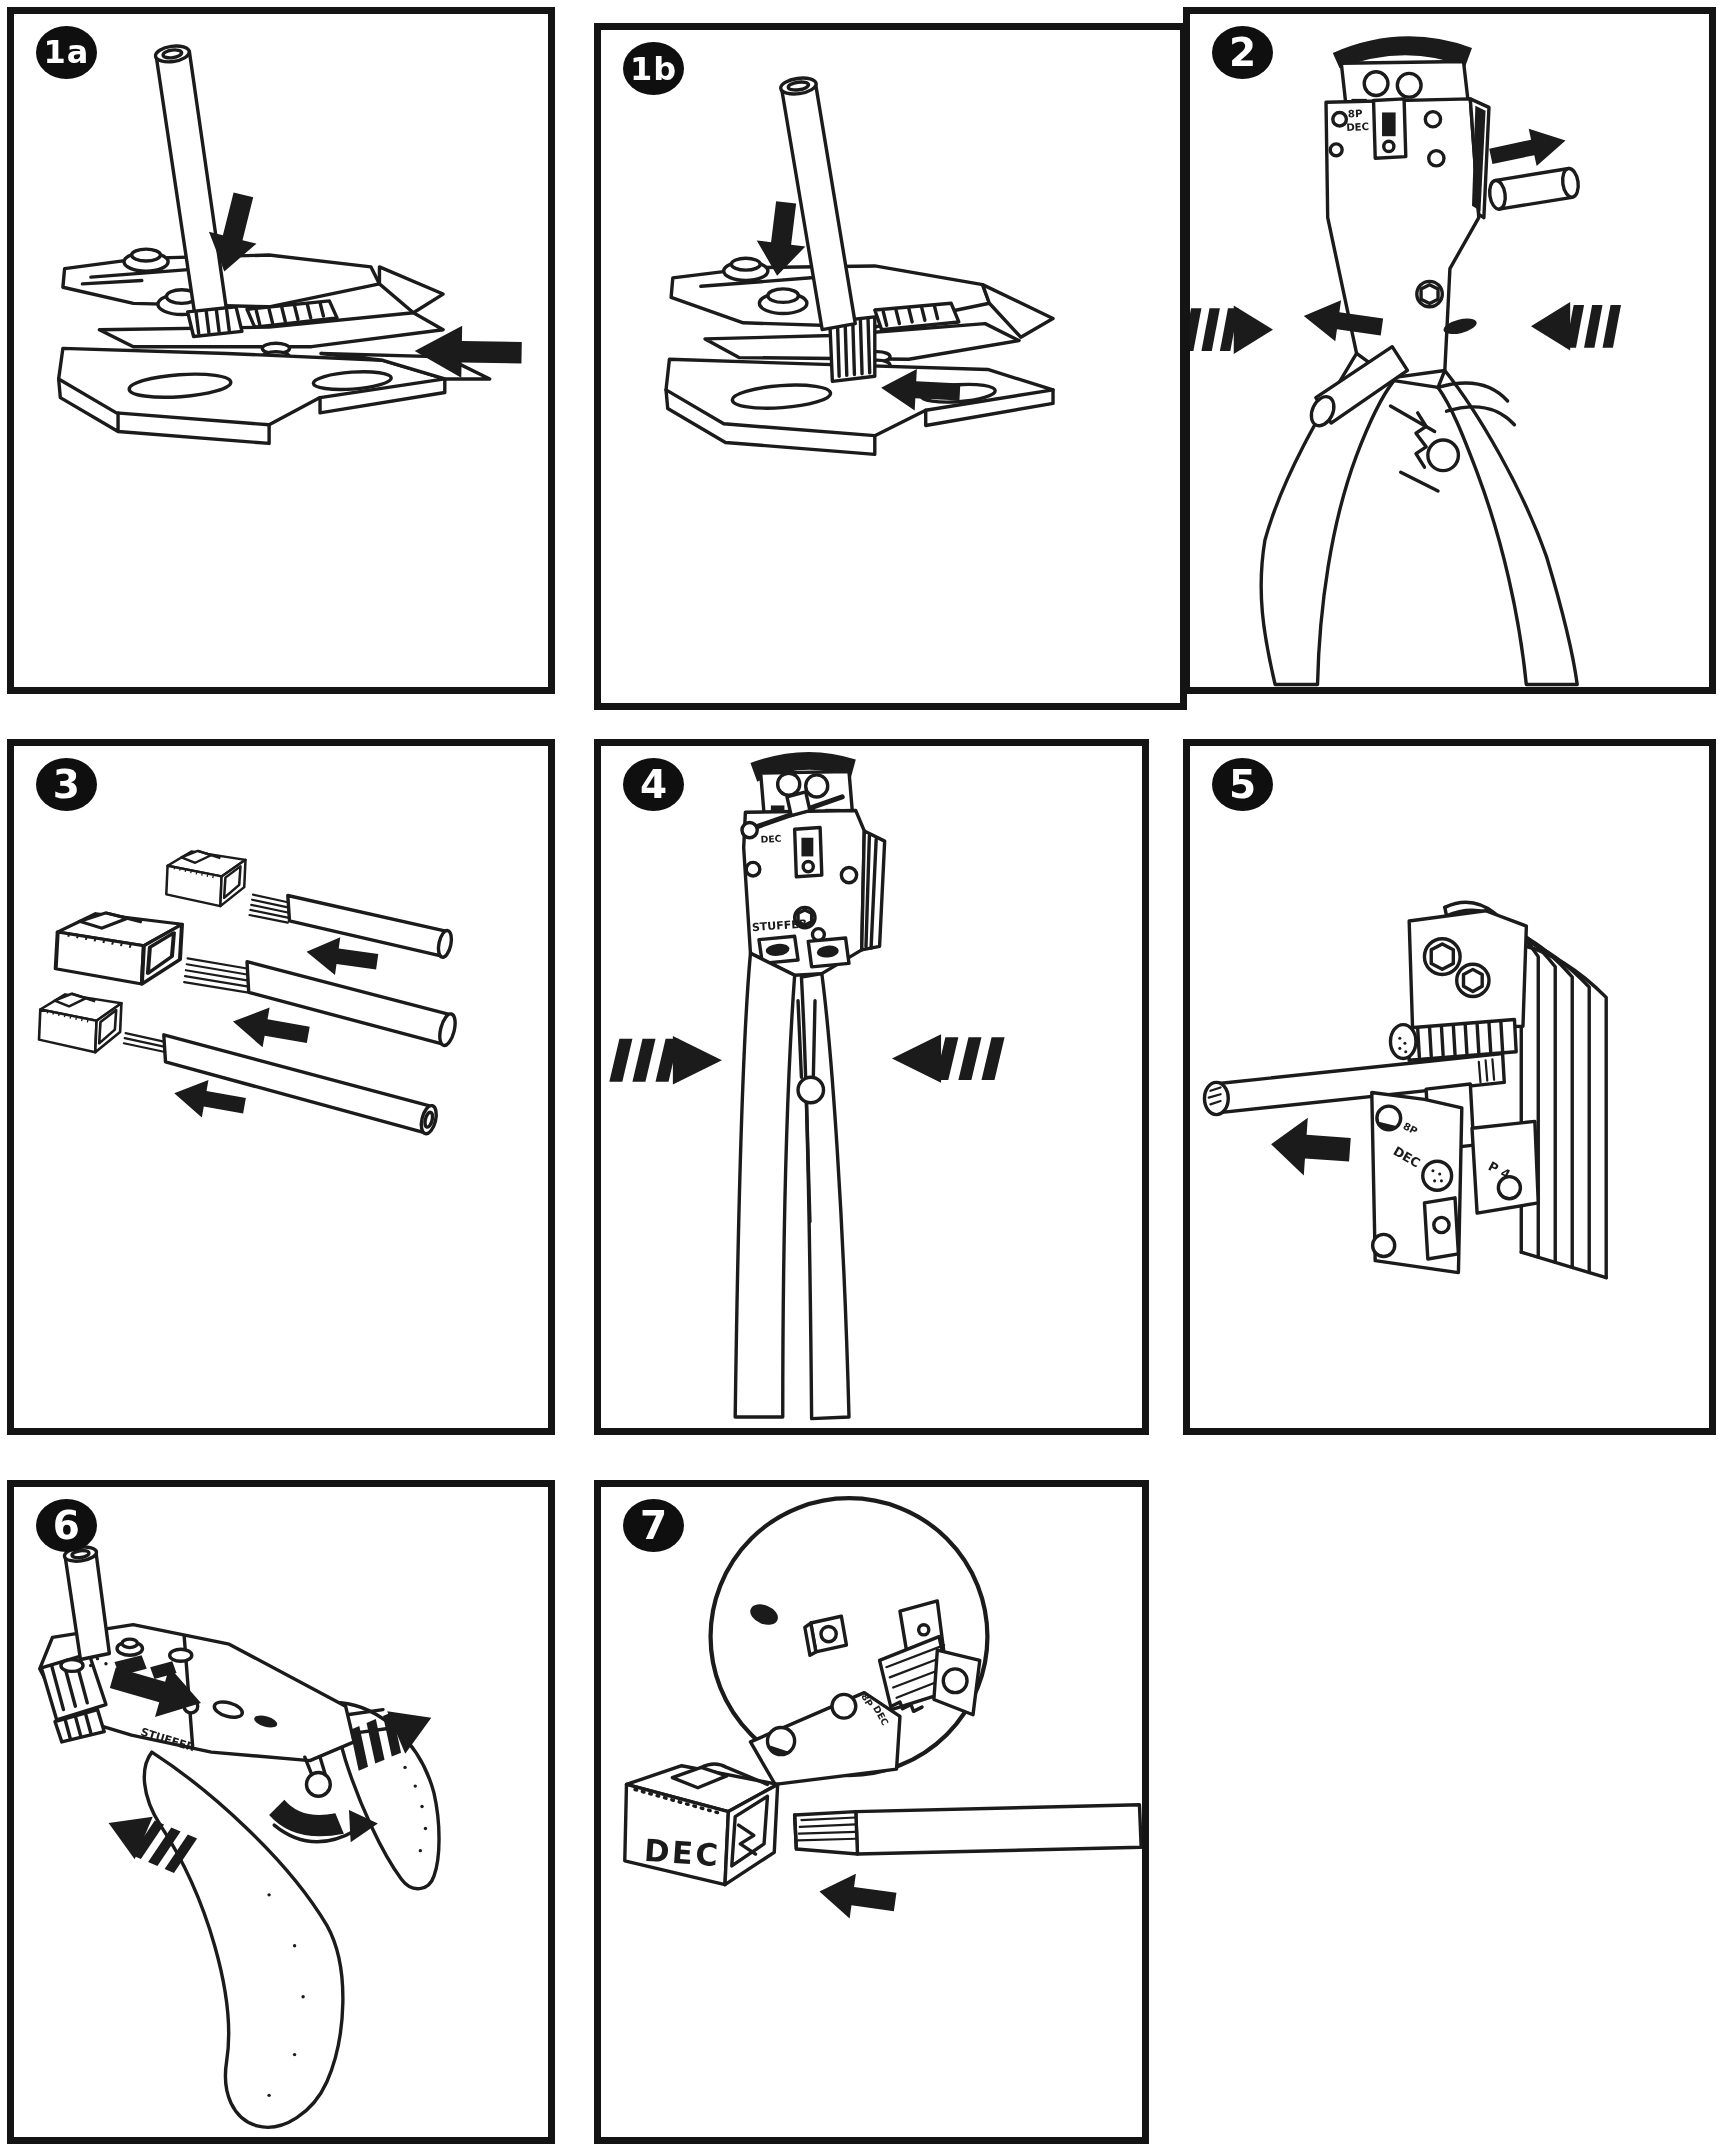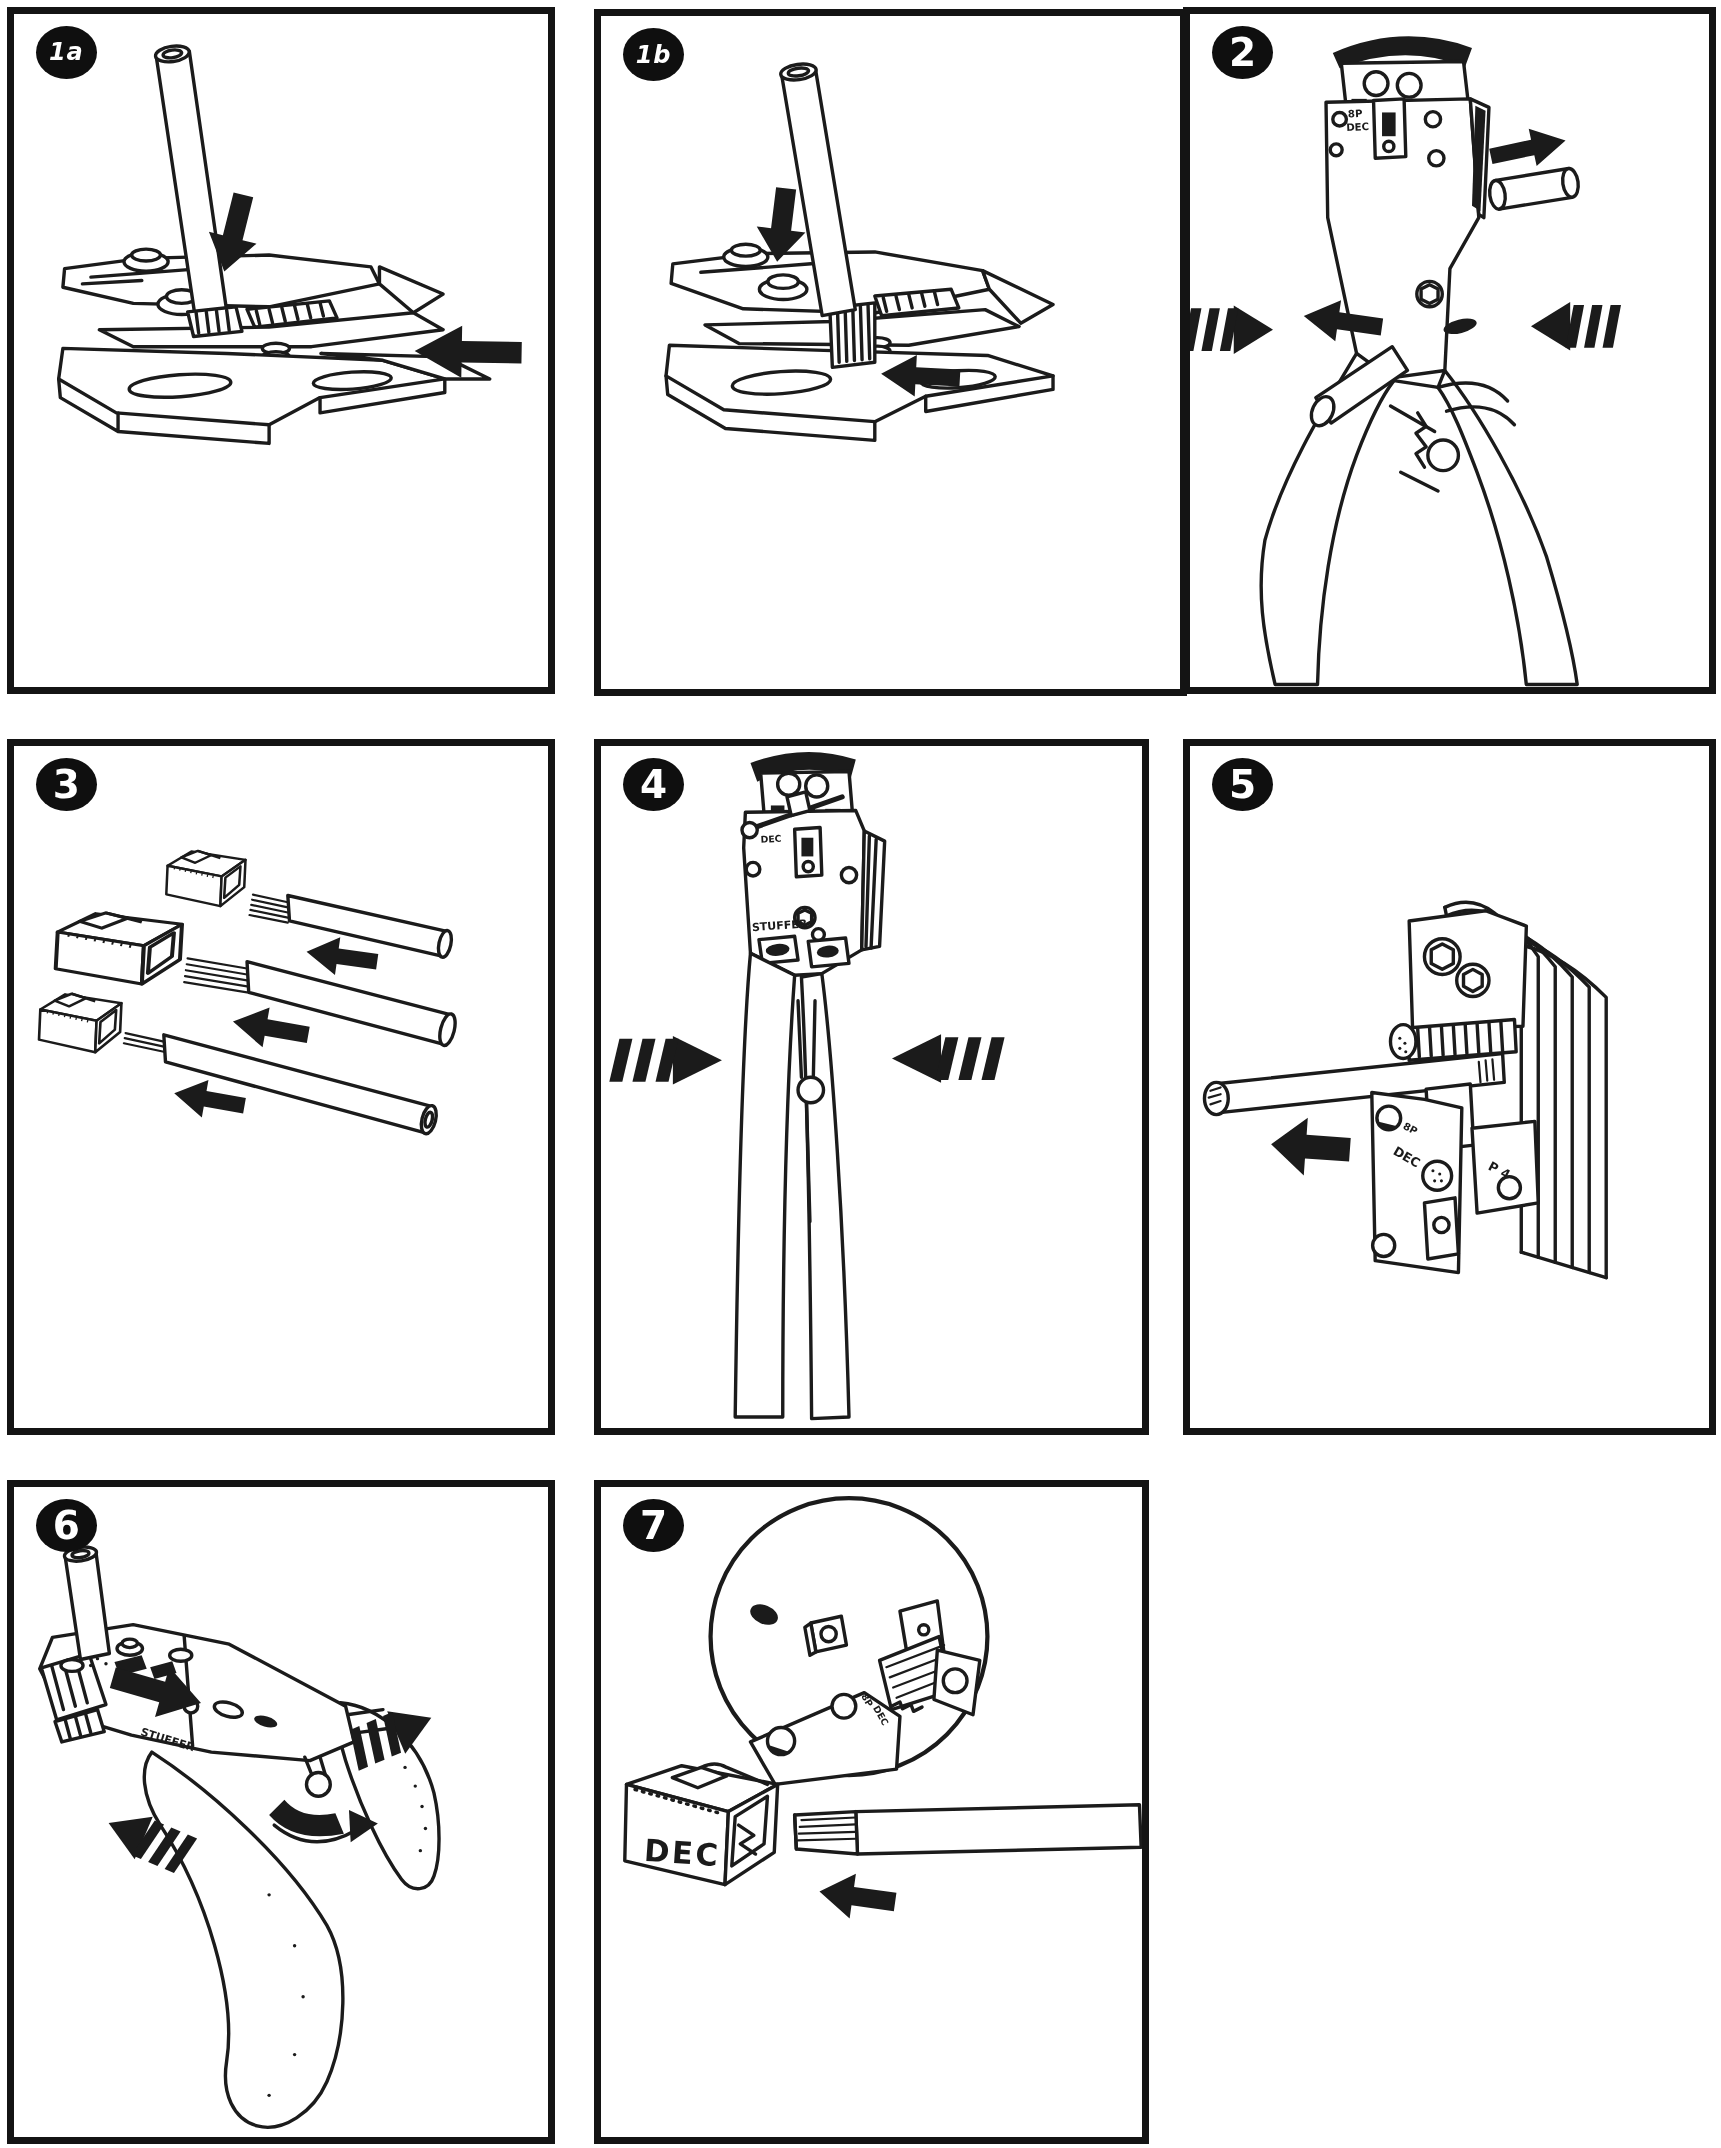--- a/index.html
+++ b/index.html
@@ -2,21 +2,21 @@
 <html style="font-size:13.6px"><head>
 <meta charset="utf-8">
 <style>
   html,body{margin:0;padding:0;background:#ffffff;}
   body{font-family:"DejaVu Sans",sans-serif;}
   .sheet{position:relative;width:1721px;height:2149px;background:#ffffff;overflow:hidden;}
   .panel{position:absolute;background:#ffffff;border:7.6px solid #141414;box-sizing:border-box;}
   .badge{position:absolute;left:22px;top:12px;width:61px;height:53px;border-radius:50%;
          background:#0f0f0f;color:#ffffff;display:flex;align-items:center;justify-content:center;
          font-weight:700;font-size:39px;z-index:2;}
-  .badge.two{font-size:24px;letter-spacing:0.8px;font-style:italic;}
+  .badge.two{font-size:32px;letter-spacing:0.8px;}
   .art{position:absolute;left:0;top:0;width:100%;height:100%;}
   .art .ln{stroke:#1b1b1b;stroke-width:4;fill:none;stroke-linecap:round;stroke-linejoin:round;}
   .art .wh{fill:#ffffff;}
   .art .blk{fill:#1b1b1b;stroke:none;}
   .art text{fill:#1b1b1b;stroke:none;font-weight:700;font-family:"DejaVu Sans",sans-serif;}
   .t10{font-size:11px;}.t11{font-size:12px;}.t12{font-size:13px;}.t13{font-size:15px;}
   .tdec{font-size:36px;letter-spacing:3px;}
 </style>
 </head>
 <body>
@@ -79,21 +79,21 @@
       </g>
       <g class="ln">
         <polygon class="wh" points="204,351 261,345 268,374 211,380"></polygon>
         <path d="M214,352 l3,24 M226,351 l3,24 M238,350 l3,24 M250,349 l3,24"></path>
       </g>
       <use href="#ar-solid" transform="translate(258,260) rotate(104) scale(0.62,0.85)"></use>
       <use href="#ar-solid" transform="translate(532,398) rotate(181) scale(0.84,0.9)"></use>
     </svg>
   </section>
 
-  <section class="panel" style="left:594px;top:9px;width:593px;height:687px">
+  <section class="panel" style="left:594px;top:23px;width:593px;height:687px">
     <div class="badge two">
         <span>1b</span>
       </div>
     <svg class="art" viewBox="0 0 637 793">
       <g class="ln">
         <polygon class="wh" points="62,292 160,280 300,278 427,300 435,322 300,350 145,345 60,315"></polygon>
         <path d="M95,302 L225,292"></path>
         <ellipse class="wh" cx="148" cy="284" rx="26" ry="11"></ellipse>
           <ellipse class="wh" cx="148" cy="276" rx="17" ry="7"></ellipse>
         <ellipse class="wh" cx="192" cy="322" rx="28" ry="12"></ellipse>

